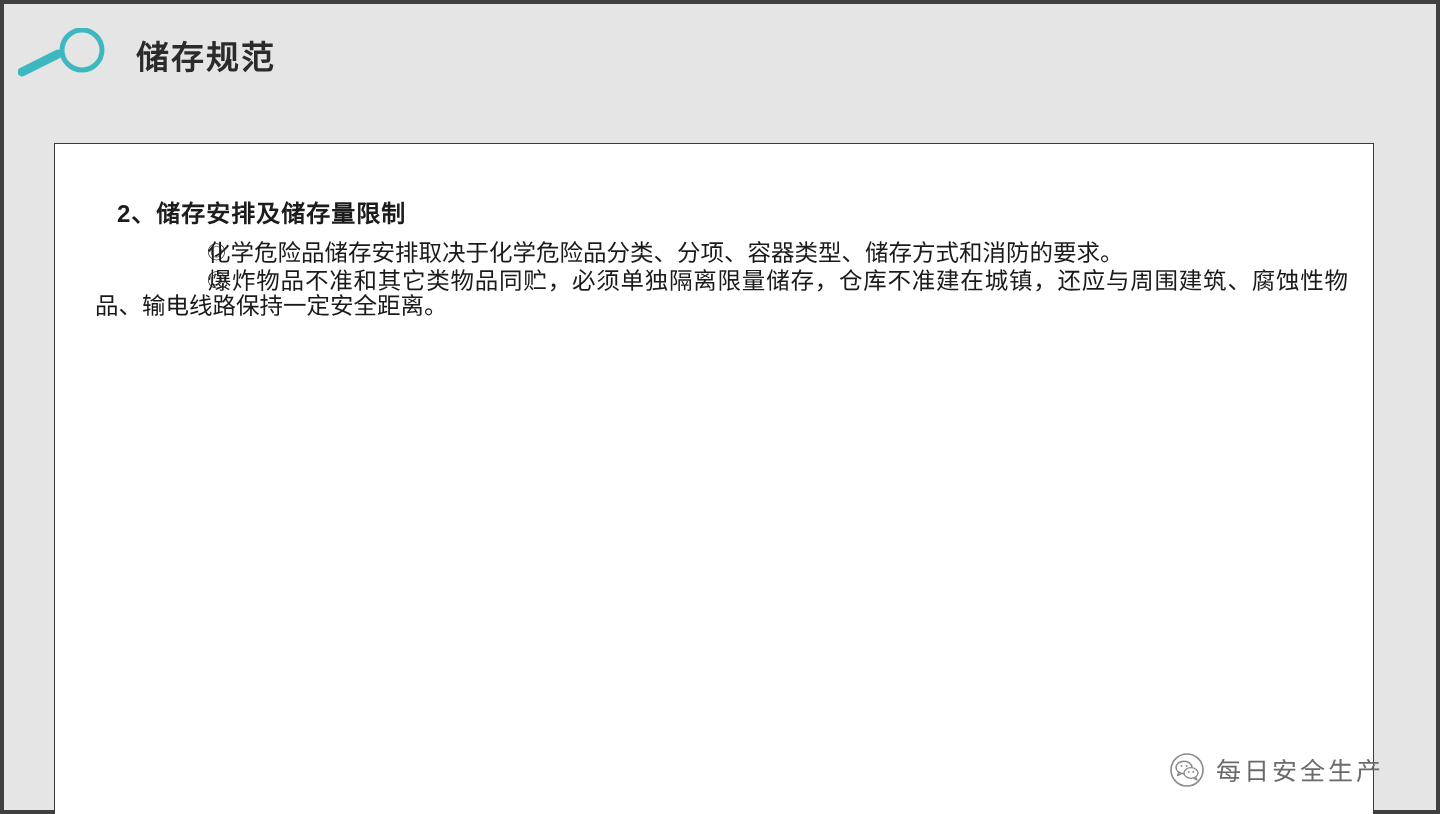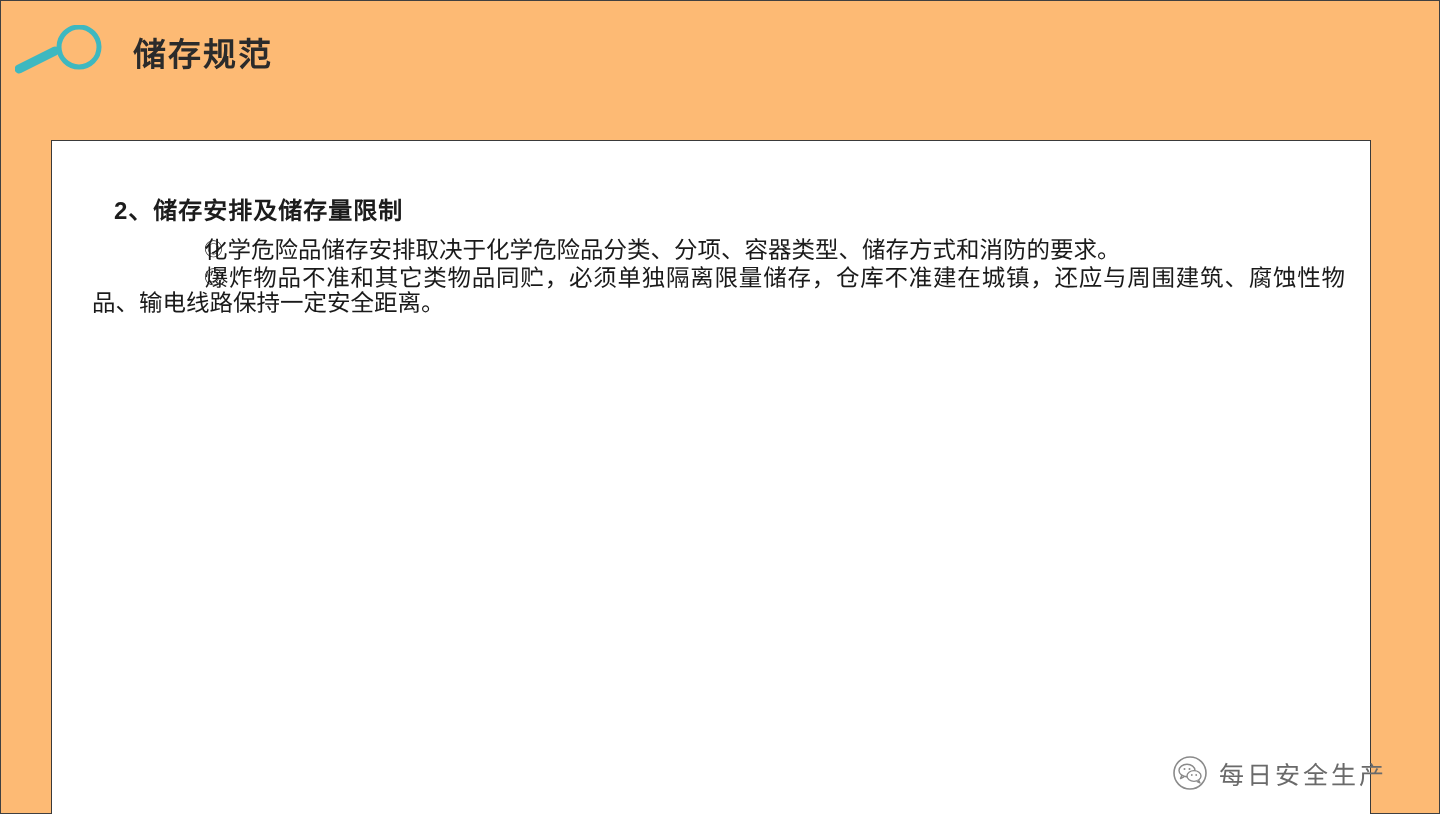--- a/index.html
+++ b/index.html
@@ -16,22 +16,22 @@
   }
 
   
   .page {
     position: absolute;
     left: 0;
     top: 0;
     width: 1440px;
     height: 814px;
     box-sizing: border-box;
-    border: 1px solid #404040;
-    background: #fdba74;
+    border: 4px solid #404040;
+    background: #e5e5e5;
   }
 
   
   .header {
     position: absolute;
     left: 0;
     top: 0;
     width: 1440px;
     height: 110px;
   }
@@ -125,21 +125,21 @@
     color: #6d6d6d;
   }
   .wm-logo {
     width: 34px;
     height: 34px;
   }
   .wm-text {
     font-size: 25px;
     letter-spacing: 3px;
     color: #6a6a6a;
-    font-family: Liberation Serif, serif;
+    font-family: Liberation Mono, monospace;
     white-space: nowrap;
   }
 </style>
 </head>
 <body>
 
 <div class="page">
 
   <div class="header">
     <span class="header-icon">

